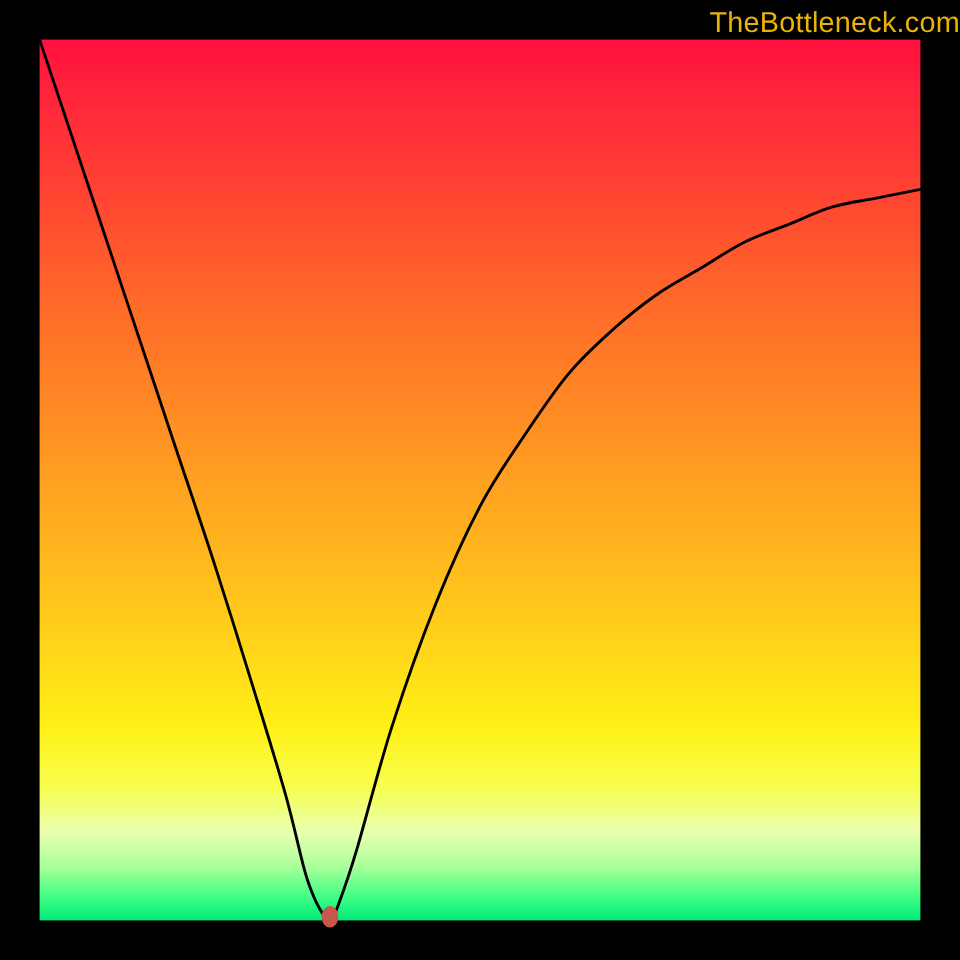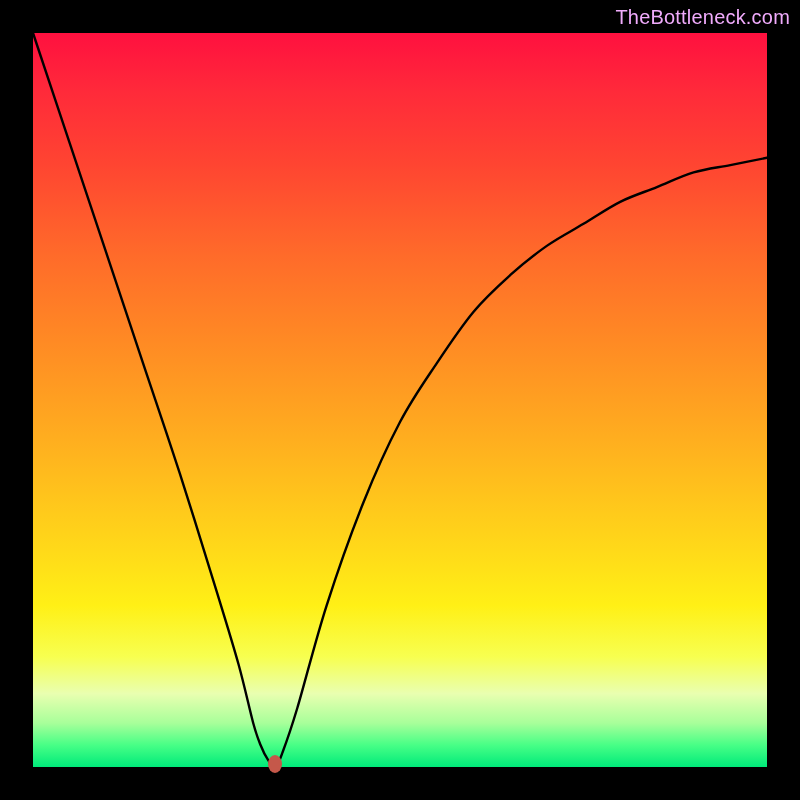--- a/index.html
+++ b/index.html
@@ -37,23 +37,23 @@
       #f7ff50 85%,
       #e9ffb0 90%,
       #a8ff9a 94%,
       #48ff86 97%,
       #00ea7a 100%
     );
   }
   .watermark {
     position: absolute;
     top: 6px;
-    right: 10px;
-    color: #f0abfc;
-    font-size: 20px;
+    right: 0;
+    color: #eab308;
+    font-size: 24px;
     font-weight: 500;
     letter-spacing: 0.2px;
     user-select: none;
   }
   svg.curve {
     position: absolute;
     left: 0;
     top: 0;
     width: 734px;
     height: 734px;

